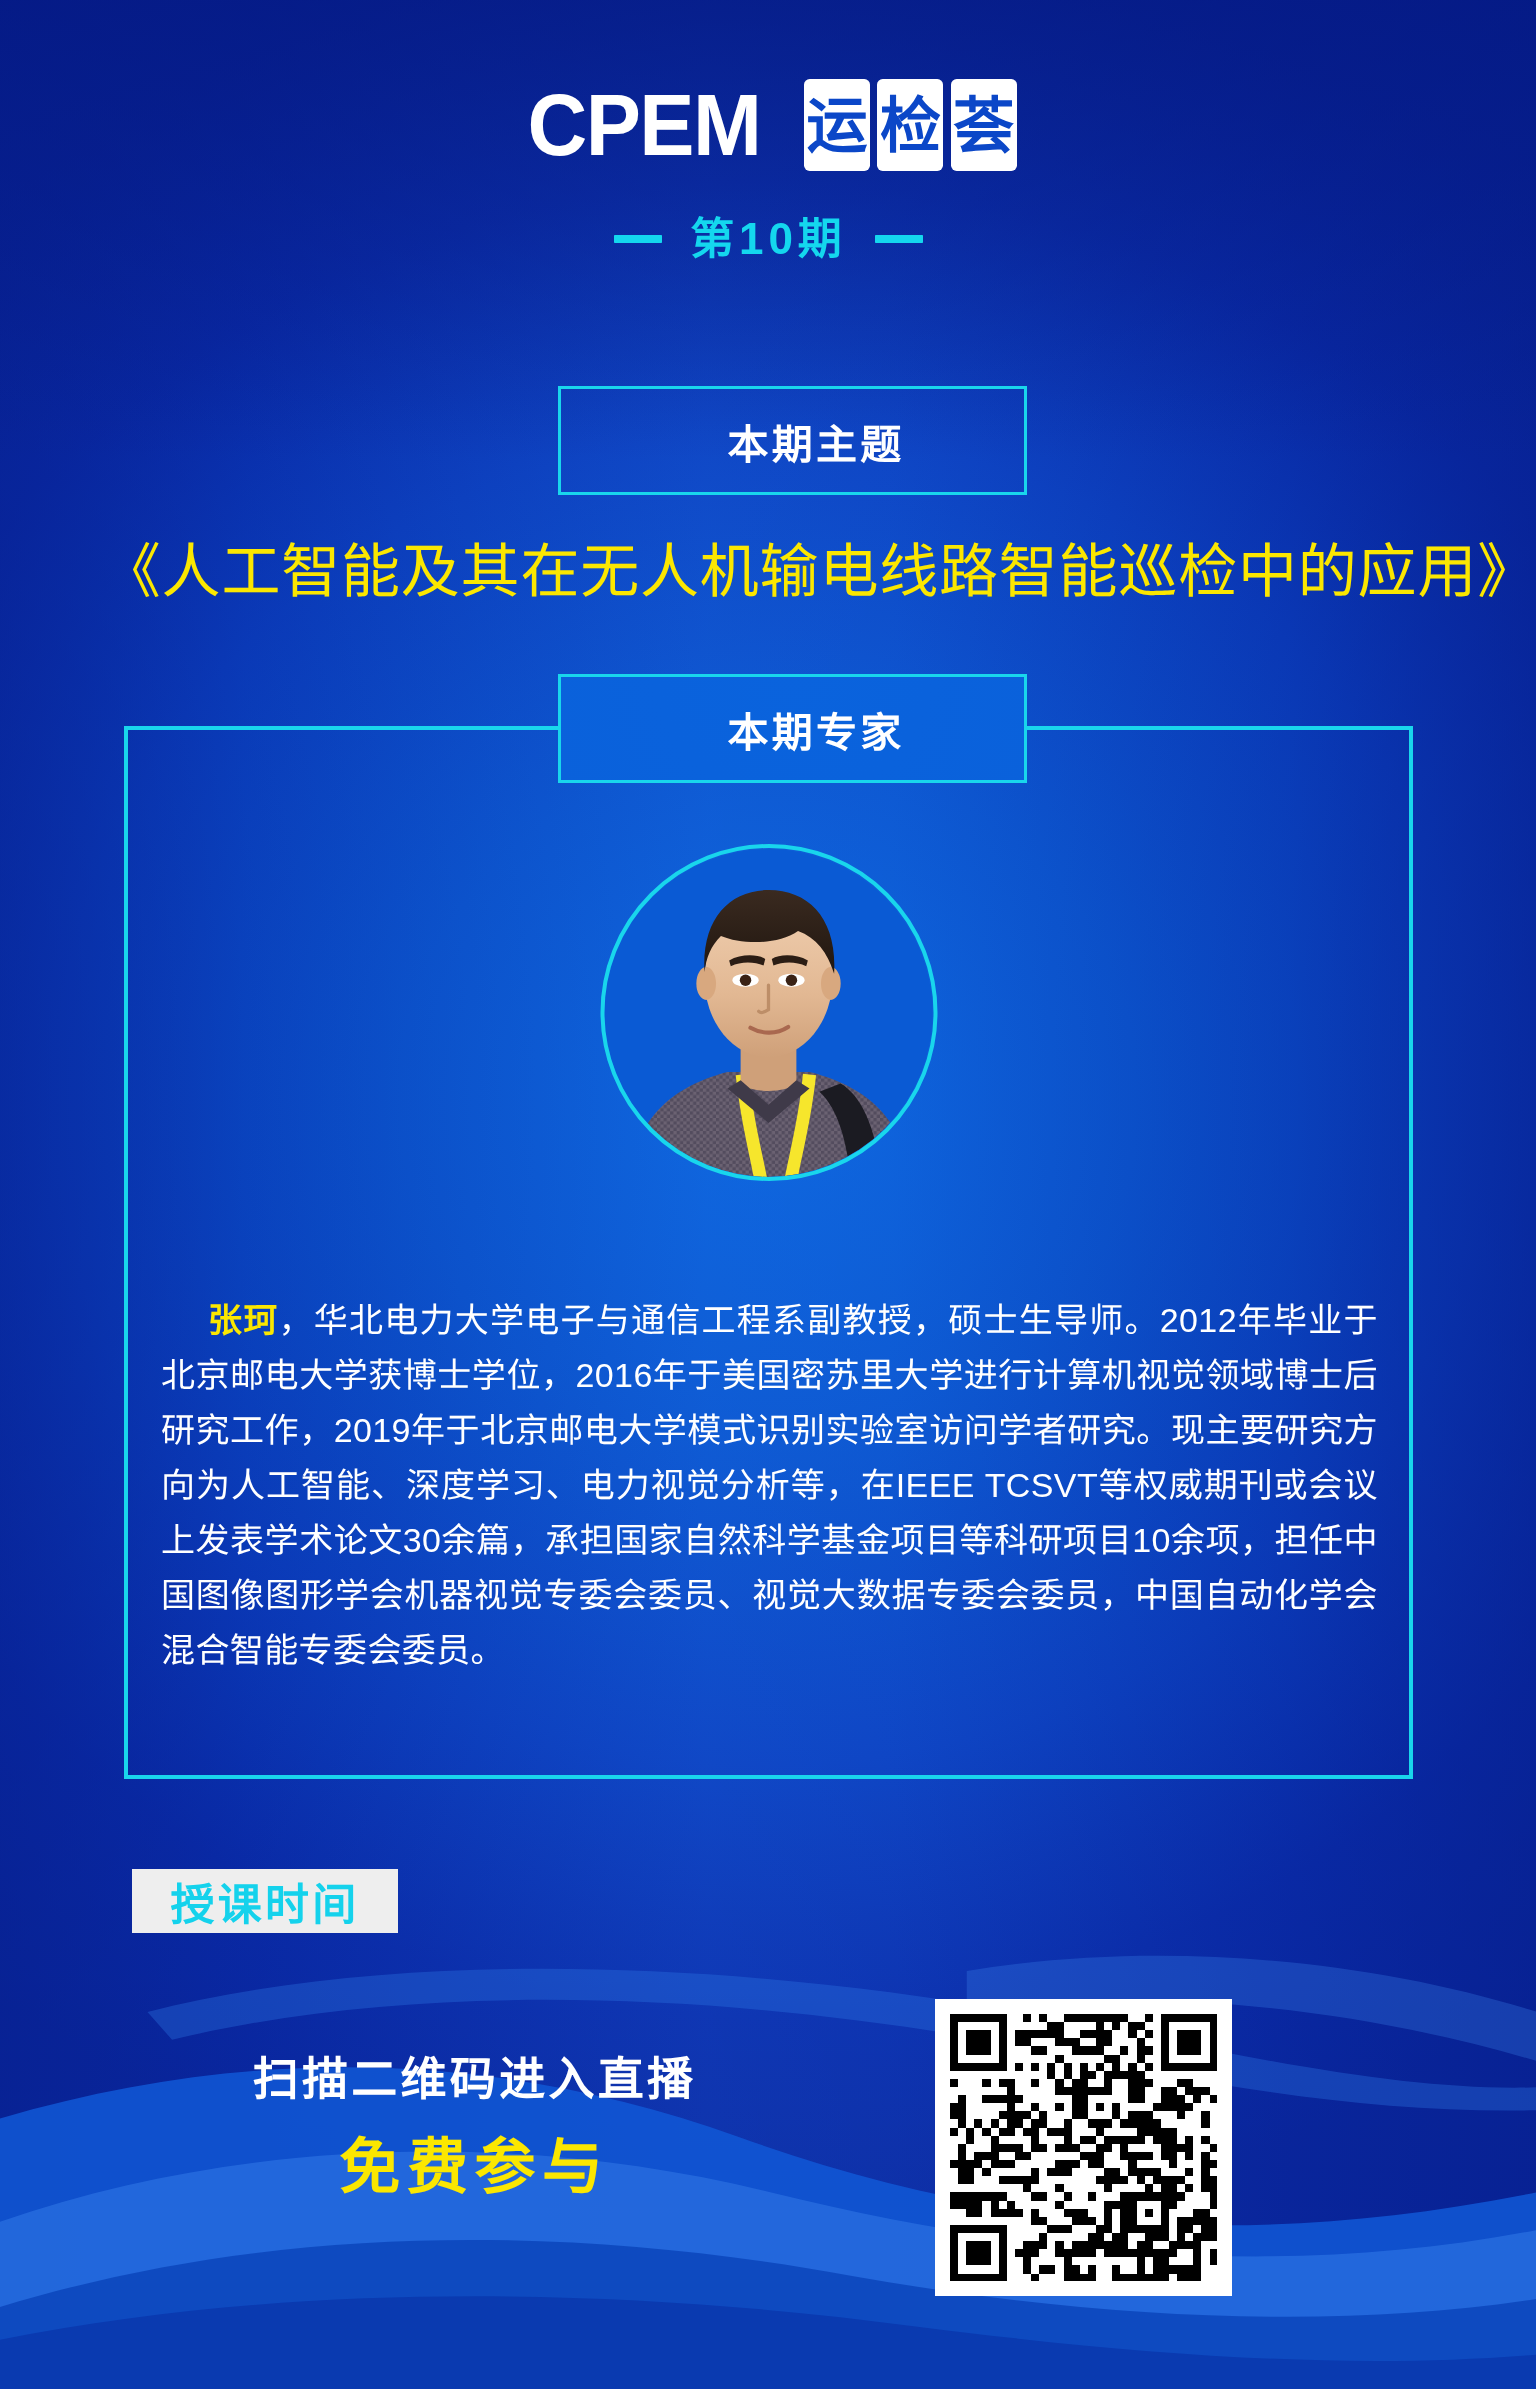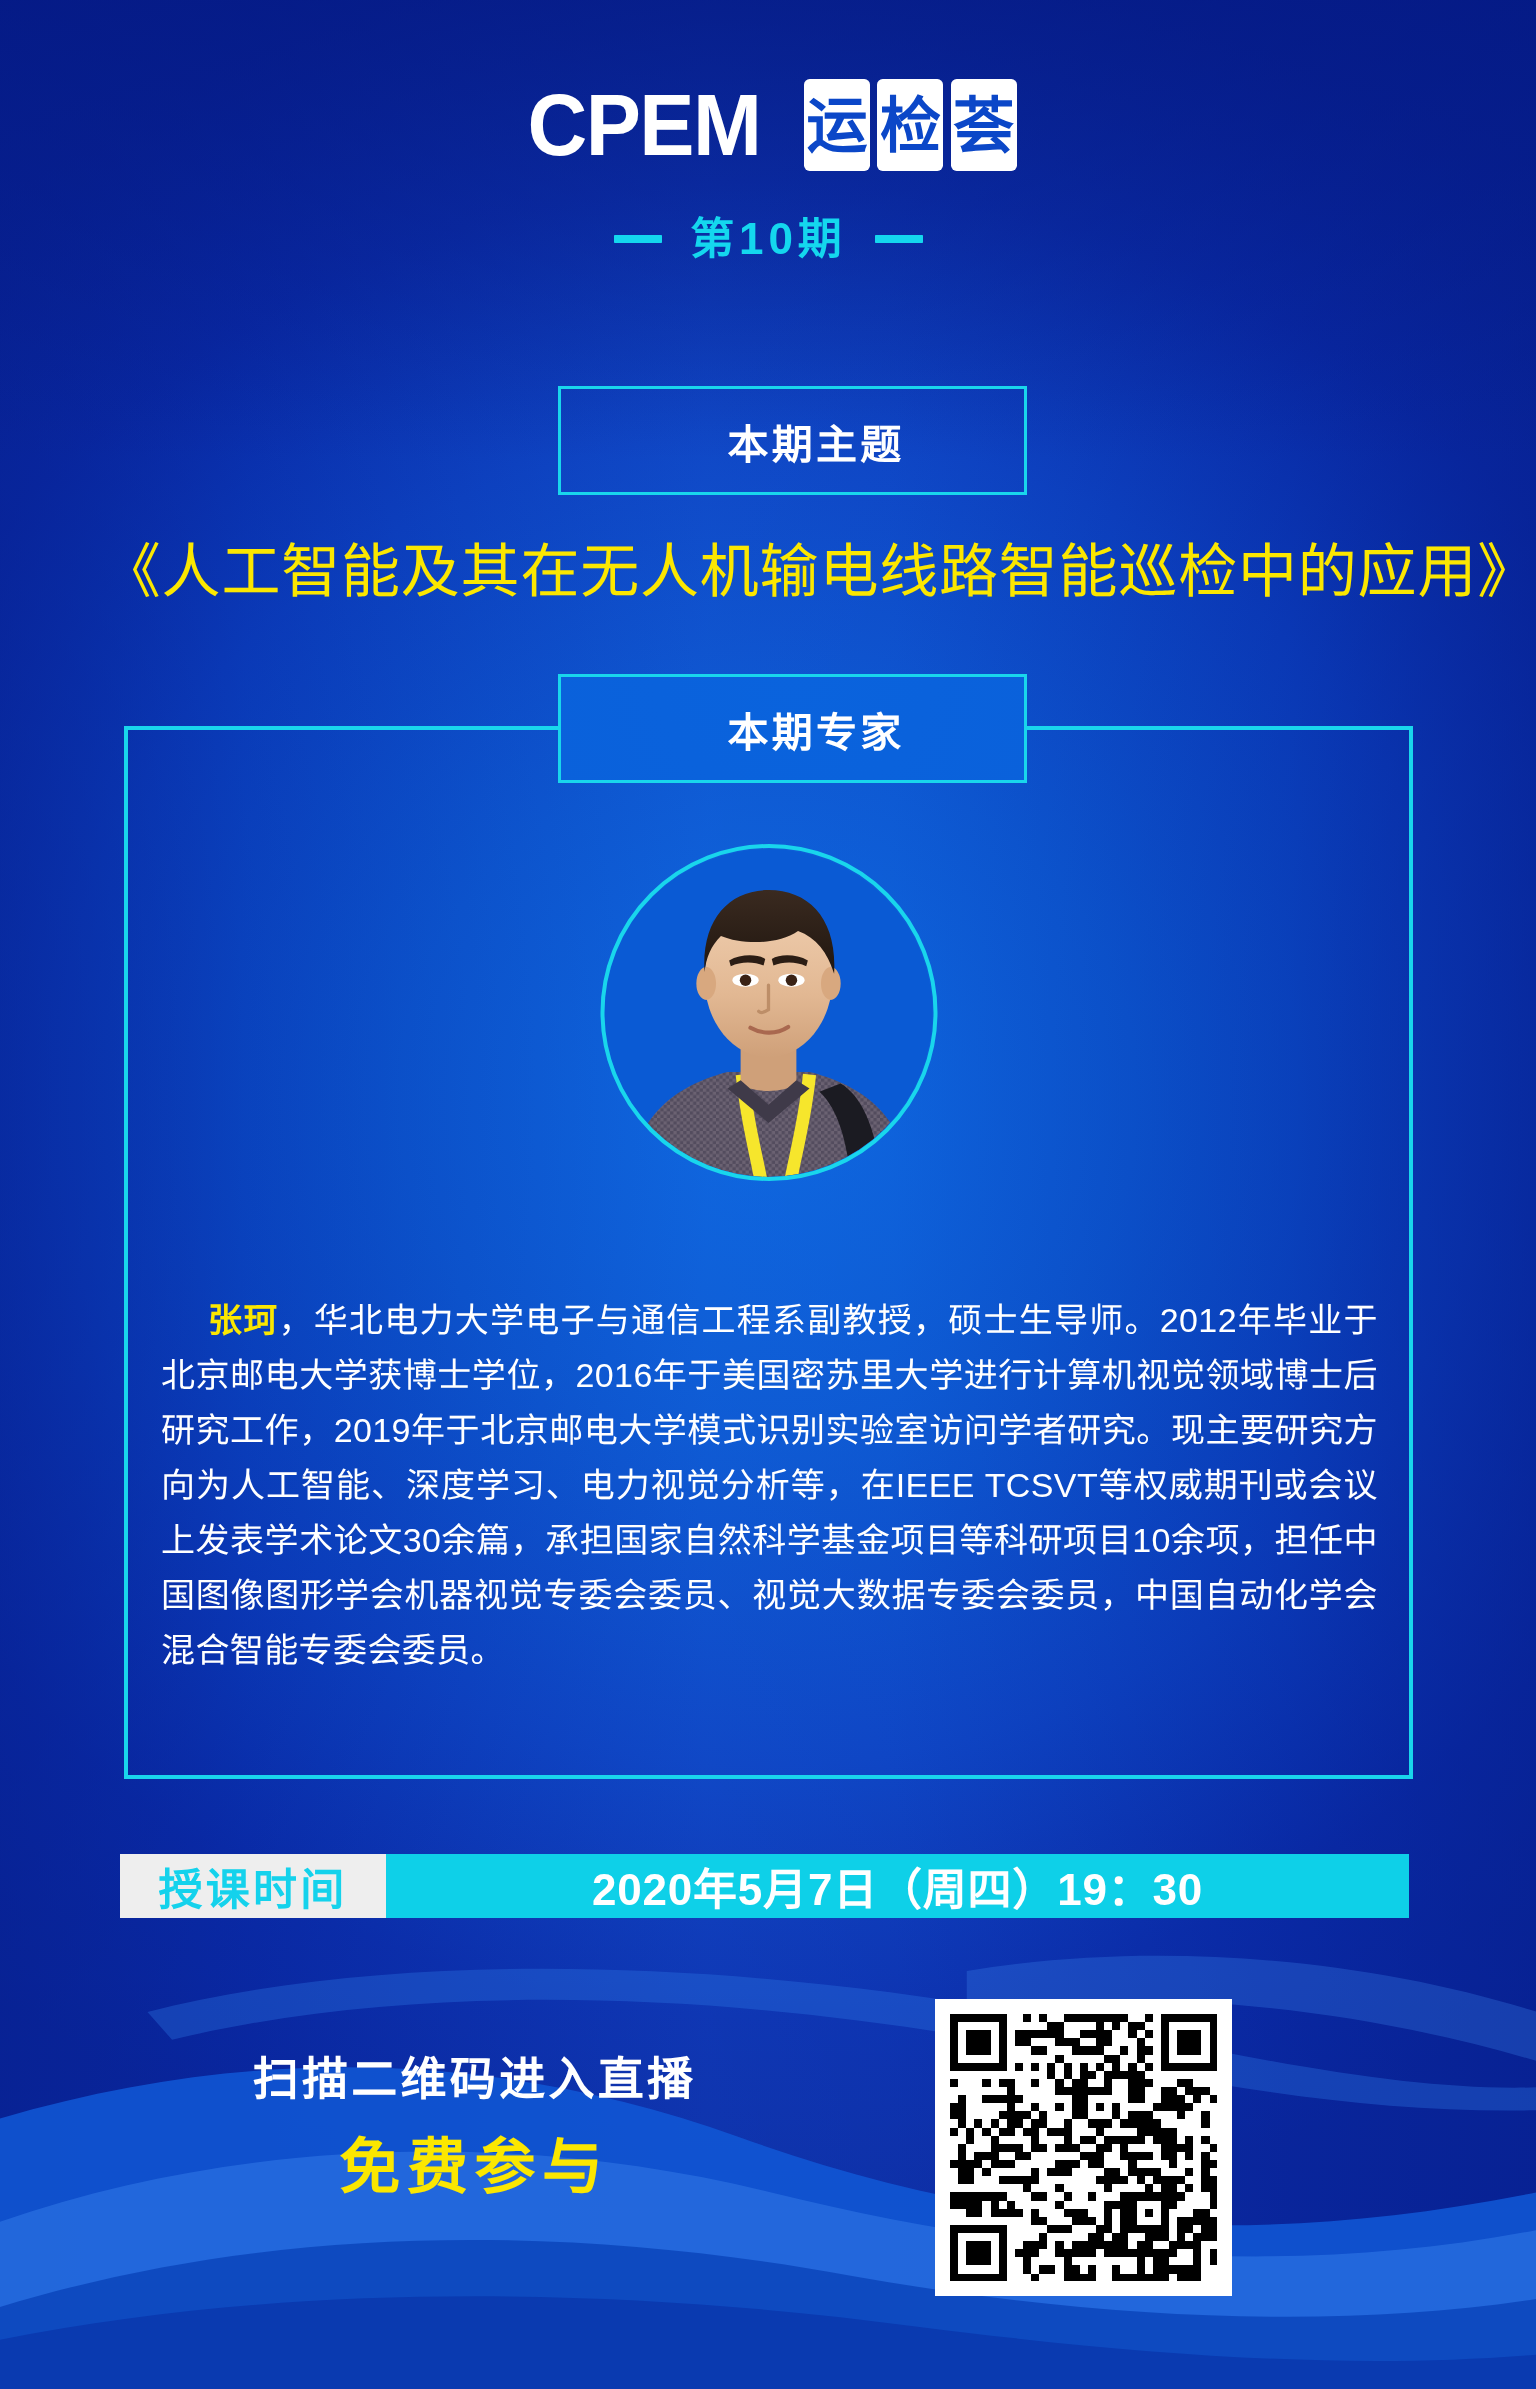--- a/index.html
+++ b/index.html
@@ -100,22 +100,22 @@
 
   .bio{
     position:absolute;left:161px;top:1293px;width:1217px;
     color:#ffffff;font-size:34px;line-height:1.62;text-align:justify;
     letter-spacing:0.4px;
   }
   .bio .name{color:#fbe700;font-weight:700;margin-left:47px;}
 
   
   #time-bar{
-    position:absolute;left:120px;top:1839px;width:1289px;height:94px;
-    display:flex;align-items:center;
+    position:absolute;left:132px;top:1839px;width:1289px;height:94px;
+    display:flex;align-items:flex-end;
   }
   .time-label{
     width:266px;background:#eeeeee;
     display:flex;align-items:center;justify-content:center;
     color:#14d2ec;font-size:44px;font-weight:700;letter-spacing:3.3px;
   }
   .time-value{
     flex:1;background:#0ed0e8;
     display:flex;align-items:center;justify-content:center;
     color:#ffffff;font-size:44px;font-weight:700;letter-spacing:0.8px;
@@ -222,21 +222,20 @@
         </g>
       </svg>
     </div>
     <div class="portrait-ring"></div>
   </div>
 
   <div class="bio"><span class="name">张珂</span><span>，华北电力大学电子与通信工程系副教授，硕士生导师。2012年毕业于北京邮电大学获博士学位，2016年于美国密苏里大学进行计算机视觉领域博士后研究工作，2019年于北京邮电大学模式识别实验室访问学者研究。现主要研究方向为人工智能、深度学习、电力视觉分析等，在IEEE TCSVT等权威期刊或会议上发表学术论文30余篇，承担国家自然科学基金项目等科研项目10余项，担任中国图像图形学会机器视觉专委会委员、视觉大数据专委会委员，中国自动化学会混合智能专委会委员。</span></div>
 
   <div id="time-bar">
     <div class="time-label">授课时间</div>
-    <div class="time-value">2020年5月7日（周四）19：30</div>
   </div>
 
   <svg class="waves" viewBox="0 0 1876 760" preserveAspectRatio="none">
     <path d="M0 430 C320 336 620 352 900 452 C1180 552 1480 600 1876 520 L1876 760 L0 760 Z" fill="#1158d6" opacity=".85"></path>
     <path d="M0 556 C300 452 640 446 940 520 C1240 594 1560 628 1876 566 L1876 760 L0 760 Z" fill="#2a6fe0" opacity=".75"></path>
     <path d="M0 660 C340 556 700 560 1040 622 C1320 672 1620 690 1876 650 L1876 760 L0 760 Z" fill="#0c47bd" opacity=".9"></path>
     <path d="M0 700 C360 628 760 636 1120 684 C1420 722 1660 736 1876 718 L1876 760 L0 760 Z" fill="#0a3ab0"></path>
     <path d="M180 300 C520 214 980 240 1400 330 C1600 372 1750 396 1876 392 L1876 420 C1700 424 1520 398 1330 358 C960 280 540 254 210 334 Z" fill="#2f79e6" opacity=".35"></path>
     <path d="M1180 250 C1420 210 1680 238 1876 300 L1876 360 C1660 296 1400 266 1180 300 Z" fill="#3d83ea" opacity=".3"></path>
   </svg>

